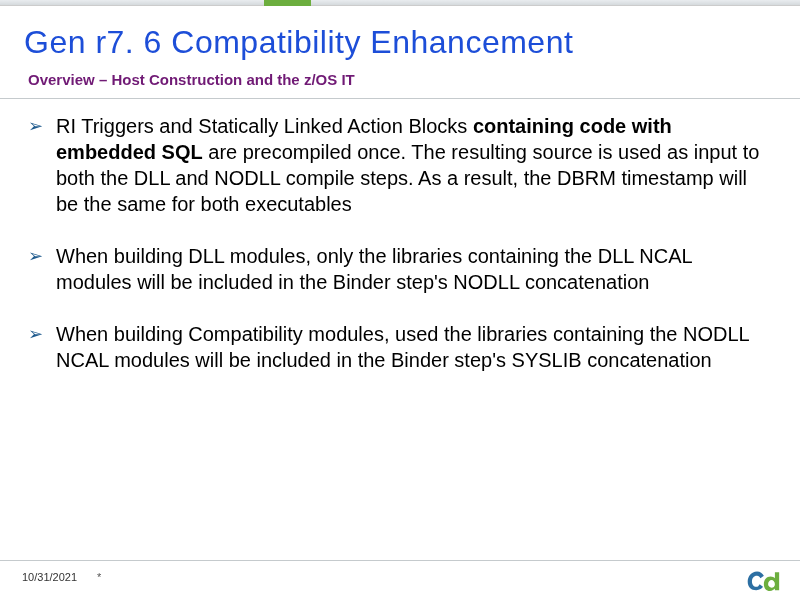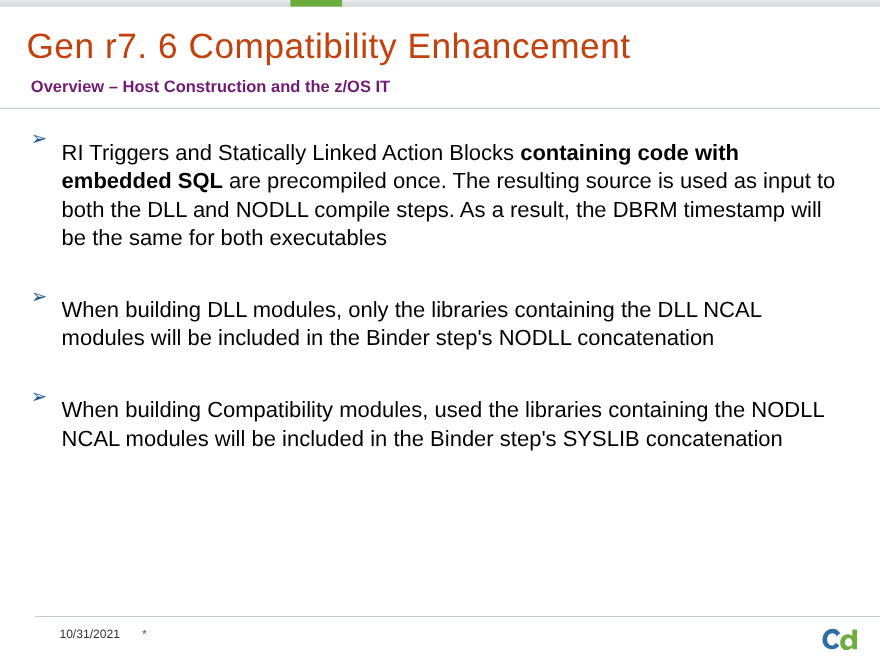--- a/index.html
+++ b/index.html
@@ -20,21 +20,21 @@
     background: linear-gradient(to bottom, #e9ecef, #d5dadd);
     border-bottom: 1px solid #ccc;
   }
   .green-top {
     position: absolute;
     top: 0; left: 264px; width: 47px; height: 6px;
     background: #6cae3e;
   }
   .title {
     font-size: 32px;
-    color: #c2410c;
+    color: #1d4ed8;
     padding: 18px 0 10px 24px;
     font-weight: normal;
     letter-spacing: 0.5px;
   }
   .subtitle {
     font-size: 15px;
     color: #701a75;
     padding: 0 0 10px 28px;
     font-weight: bold;
   }
@@ -54,27 +54,26 @@
     font-size: 20px;
     line-height: 1.3;
   }
   .bullet .arrow {
     flex: 0 0 20px;
     color: #1e5a8d;
     font-size: 18px;
     margin-right: 8px;
     margin-top: 2px;
   }
-  .bullet .text { flex: 1; margin-top: 13px; }
+  .bullet .text { flex: 1; }
   .bullet .text b { font-weight: bold; }
   .footer {
     position: absolute;
     bottom: 0; left: 0; right: 0;
     height: 40px;
-    margin-left: 32px;
   }
   .footer-line {
     height: 1px;
     background: #c5cacd;
     margin: 0 0 10px 0;
   }
   .footer-row {
     display: flex;
     align-items: center;
     padding: 0 22px;

